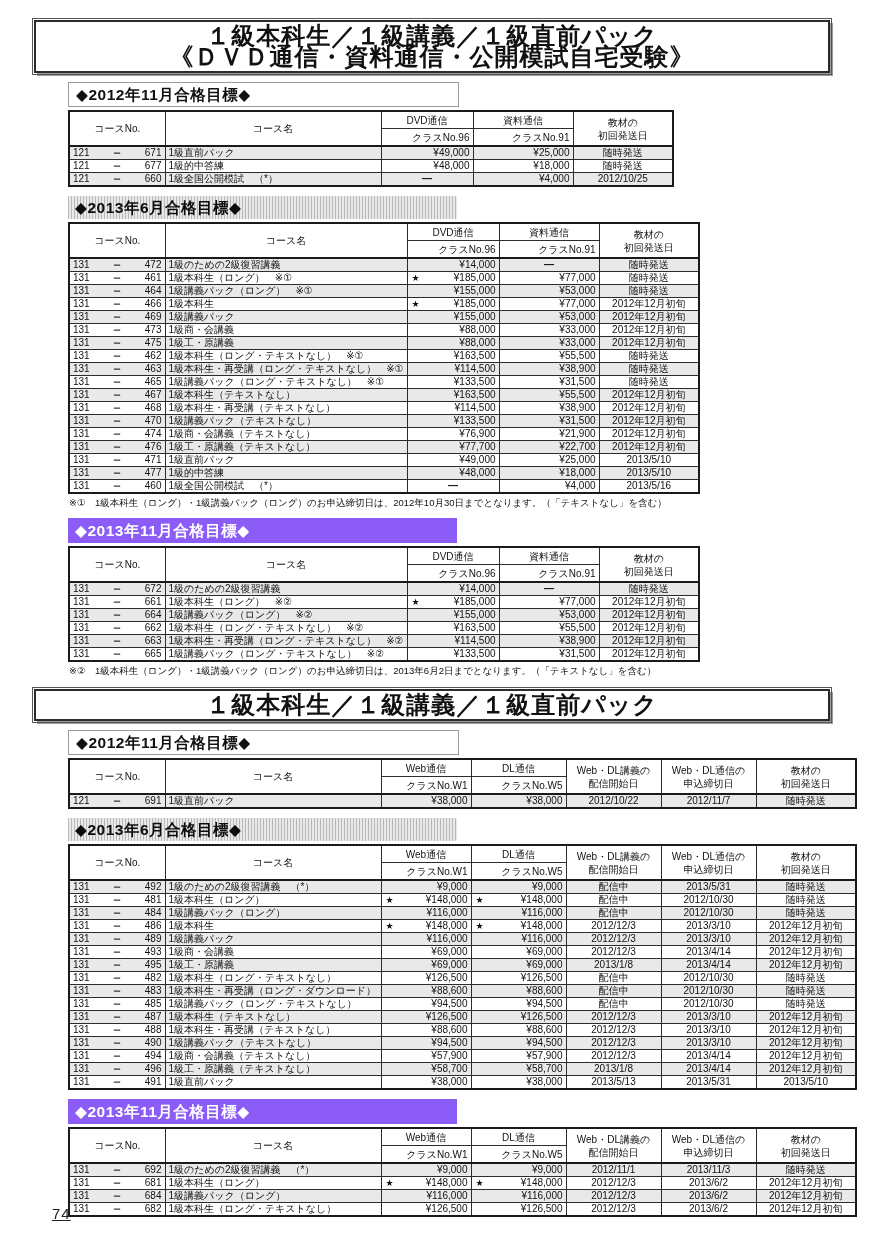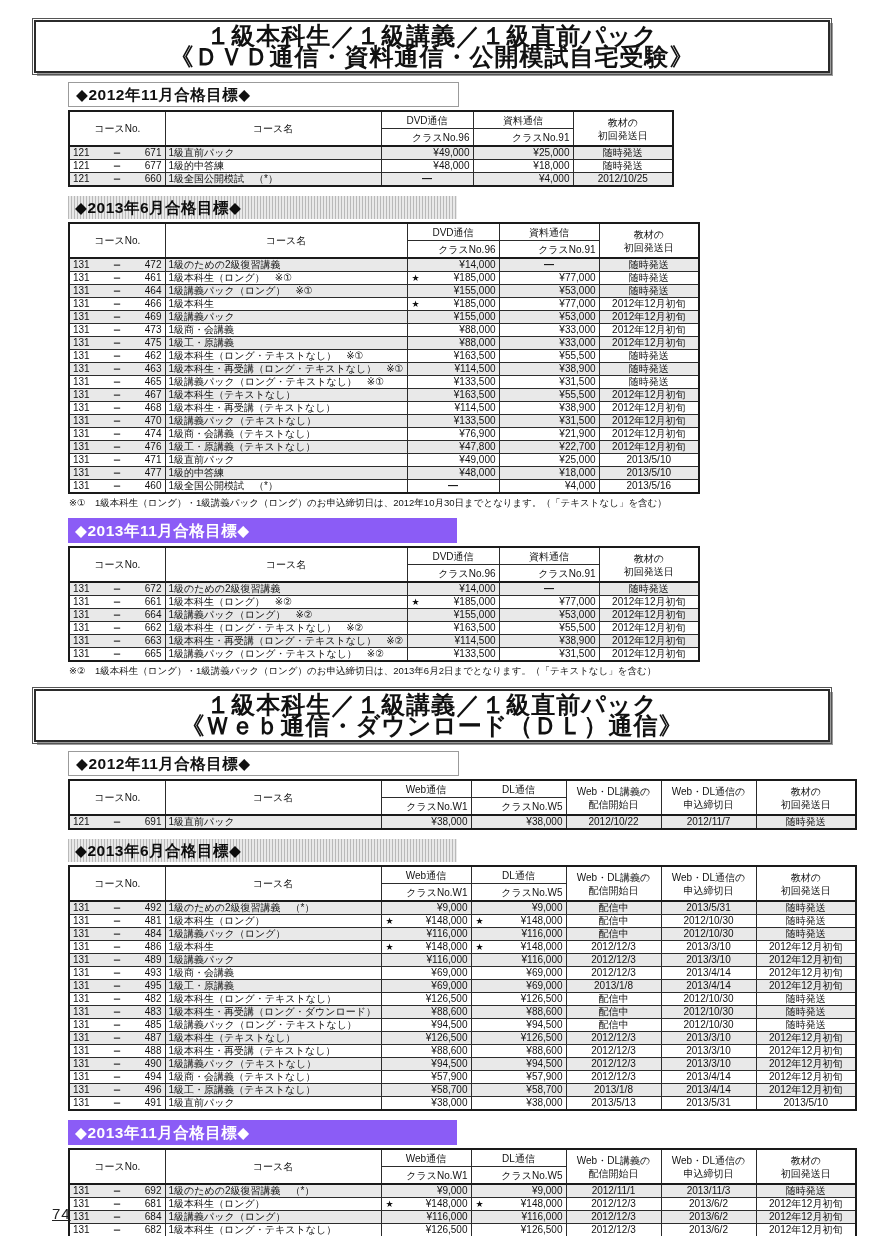--- a/index.html
+++ b/index.html
@@ -362,21 +362,21 @@
           </tr>
           <tr class="alt">
             <td class="c-no">
               <span class="no-wrap">
                 <span>131</span>
                 <span class="dash">－</span>
                 <span>476</span>
               </span>
             </td>
             <td class="c-name">1級工・原講義（テキストなし）</td>
-            <td class="c-price"><span>¥47,800</span></td>
+            <td class="c-price"><span>¥77,700</span></td>
             <td class="c-price"><span>¥22,700</span></td>
             <td class="c-center">2012年12月初旬</td>
           </tr>
           <tr>
             <td class="c-no">
               <span class="no-wrap">
                 <span>131</span>
                 <span class="dash">－</span>
                 <span>471</span>
               </span>
@@ -522,21 +522,20 @@
             <td class="c-price"><span>¥31,500</span></td>
             <td class="c-center">2012年12月初旬</td>
           </tr>
         </tbody>
     </table>
     <div class="table-note">※②　1級本科生（ロング）・1級講義パック（ロング）のお申込締切日は、2013年6月2日までとなります。（「テキストなし」を含む）</div>
   </div>
 
   <div class="banner" style="margin-top:12px;">
     <div class="l1">１級本科生／１級講義／１級直前パック</div>
-    <div class="l2">《Ｗｅｂ通信・ダウンロード（ＤＬ）通信》</div>
   </div>
 
   <div class="sec">
     <div class="section-label plain">◆2012年11月合格目標◆</div>
     <table class="course-table">
       <colgroup>
           <col style="width:96px">
           <col style="width:216px">
           <col style="width:90px">
           <col style="width:95px">

